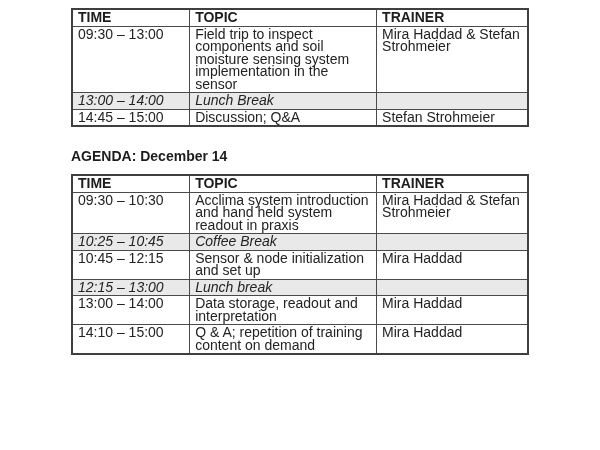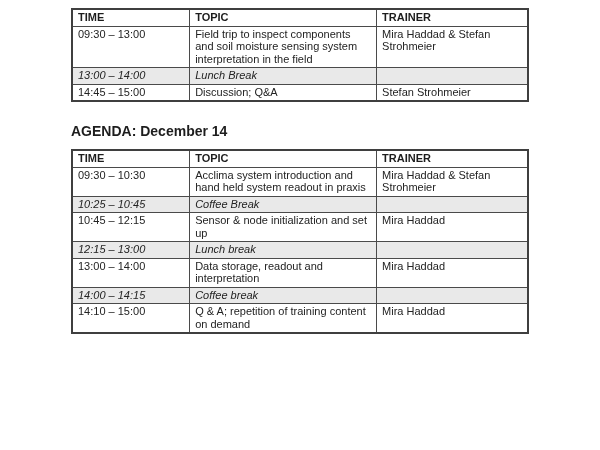--- a/index.html
+++ b/index.html
@@ -17,21 +17,21 @@
   .page {
     position: absolute;
     left: 71px;
     top: 8px;
     width: 458px;
   }
   table.agenda {
     width: 100%;
     border-collapse: collapse;
     table-layout: fixed;
-    font-size: 11px;
+    font-size: 14px;
     color: #232323;
     border: 2px solid #3f3f3f;
   }
   table.agenda th,
   table.agenda td {
     border: 1px solid #4a4a4a;
     padding: 1px 5px 2px 5px;
     line-height: 12.5px;
     vertical-align: top;
     text-align: left;
@@ -70,21 +70,21 @@
     <thead>
       <tr>
         <th>TIME</th>
         <th>TOPIC</th>
         <th>TRAINER</th>
       </tr>
     </thead>
     <tbody>
       <tr>
         <td>09:30 – 13:00</td>
-        <td>Field trip to inspect components and soil moisture sensing system interpretation in the field</td>
+        <td>Field trip to inspect components and soil moisture sensing system implementation in the sensor</td>
         <td>Mira Haddad &amp; Stefan Strohmeier</td>
       </tr>
       <tr class="break-row">
         <td>13:00 – 14:00</td>
         <td>Lunch Break</td>
         <td></td>
       </tr>
       <tr>
         <td>14:45 – 15:00</td>
         <td>Discussion; Q&amp;A</td>
@@ -127,25 +127,20 @@
       <tr class="break-row">
         <td>12:15 – 13:00</td>
         <td>Lunch break</td>
         <td></td>
       </tr>
       <tr>
         <td>13:00 – 14:00</td>
         <td>Data storage, readout and interpretation</td>
         <td>Mira Haddad</td>
       </tr>
-      <tr class="break-row">
-        <td>14:00 – 14:15</td>
-        <td>Coffee break</td>
-        <td></td>
-      </tr>
       <tr>
         <td>14:10 – 15:00</td>
         <td>Q &amp; A; repetition of training content on demand</td>
         <td>Mira Haddad</td>
       </tr>
     </tbody>
   </table>
 
 </div>
 

